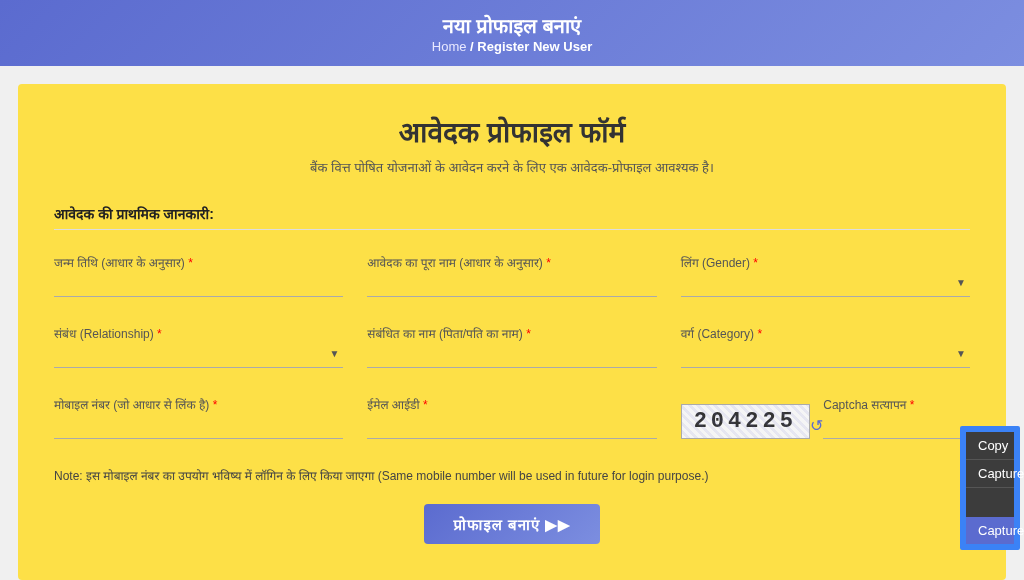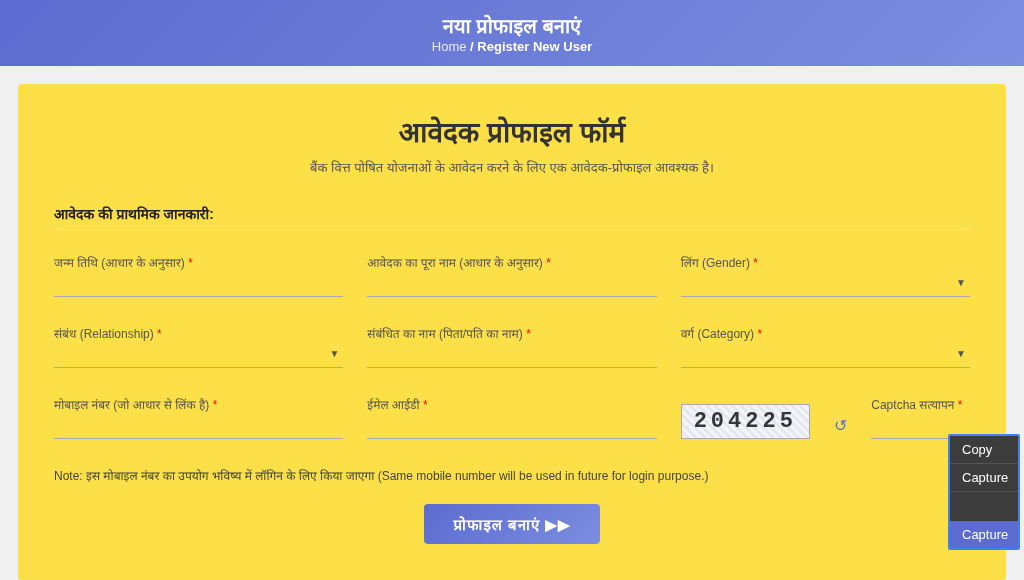--- a/index.html
+++ b/index.html
@@ -116,21 +116,21 @@
       top: 4px;
       font-size: 10px;
       color: #555;
       pointer-events: none;
     }
 
     
     .captcha-group {
       display: flex;
       align-items: flex-end;
-      gap: 24px;
+      gap: 0;
       flex: 1;
     }
 
     .captcha-image {
       border: 1px solid #aaa;
       padding: 4px 12px;
       font-size: 22px;
       font-weight: bold;
       letter-spacing: 4px;
       color: #333;
@@ -186,23 +186,23 @@
       font-weight: bold;
       letter-spacing: 1px;
     }
 
     
     .context-menu {
       position: fixed;
       right: 4px;
       bottom: 30px;
       background: #3c3c3c;
-      border: 2px solid #3b82f6;
+      border: 6px solid #3b82f6;
       border-radius: 2px;
-      width: 72px;
+      width: 60px;
       z-index: 1000;
     }
 
     .context-menu-item {
       padding: 6px 12px;
       font-size: 13px;
       color: #fff;
       cursor: pointer;
       border-bottom: 1px solid #555;
     }

